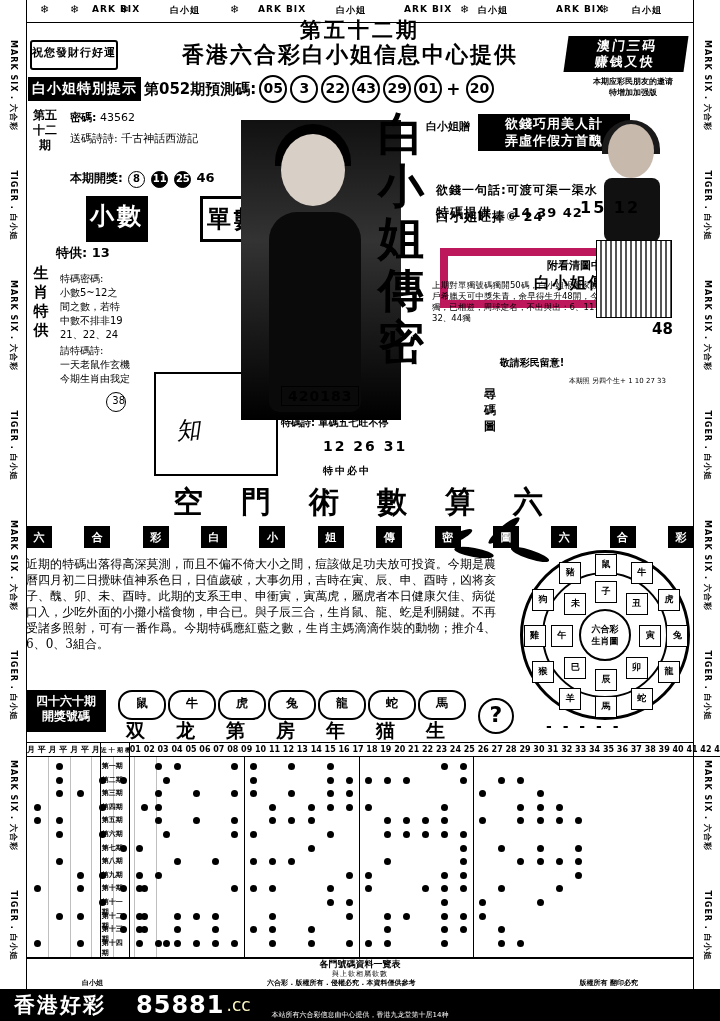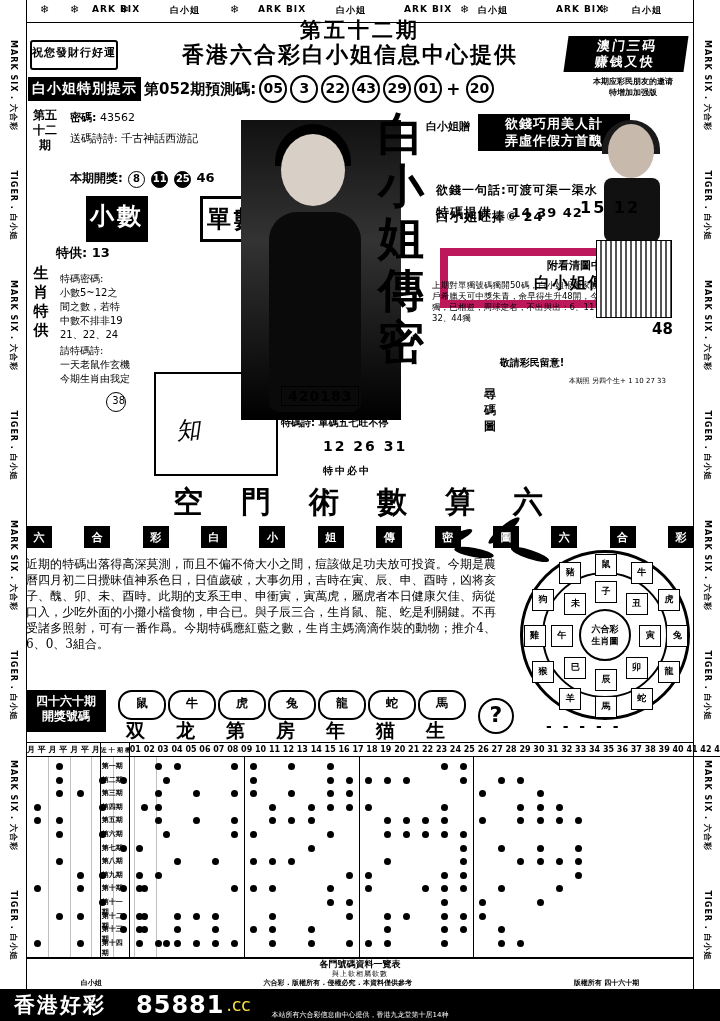--- a/index.html
+++ b/index.html
@@ -354,21 +354,21 @@
     position:absolute;left:0;right:0;bottom:0;height:32px;background:#000;
     display:flex;align-items:center;
   }
   .f-left{
     color:#fff;font-size:21px;font-weight:bold;margin-left:14px;letter-spacing:2px;
     font-family:"DejaVu Serif","Liberation Serif",serif;
   }
   .f-num{
     color:#fff;font-size:24px;font-weight:bold;margin-left:30px;letter-spacing:1px;
   }
-  .f-cc{color:#fde047;font-size:17px;margin-left:2px;}
+  .f-cc{color:#fef9c3;font-size:17px;margin-left:2px;}
   .f-note{
     position:absolute;left:0;right:0;bottom:1px;text-align:center;color:#fff;font-size:7px;
   }
   .footstrip{
     position:absolute;left:0;right:0;bottom:32px;height:12px;font-size:7px;
     display:flex;align-items:center;justify-content:space-around;font-weight:bold;
   }
 
   
   .plant{
@@ -841,21 +841,21 @@
   </div>
 
   <div class="legend">
     <div class="lt">各門號碼資料一覽表</div>
     <div class="lr">與上欲相屬欲數</div>
   </div>
 
   <div class="footstrip">
     <span>白小姐</span>
     <span>六合彩 . 版權所有 . 侵權必究 . 本資料僅供參考</span>
-    <span>版權所有 四十六十期</span>
+    <span>版權所有 翻印必究</span>
   </div>
   <div class="footer">
     <span class="f-left">香港好彩</span>
     <span class="f-num">85881</span>
     <span class="f-cc">.cc</span>
     <span class="f-note">本站所有六合彩信息由中心提供，香港九龙堂第十居14种</span>
   </div>
 
 </div>
 

